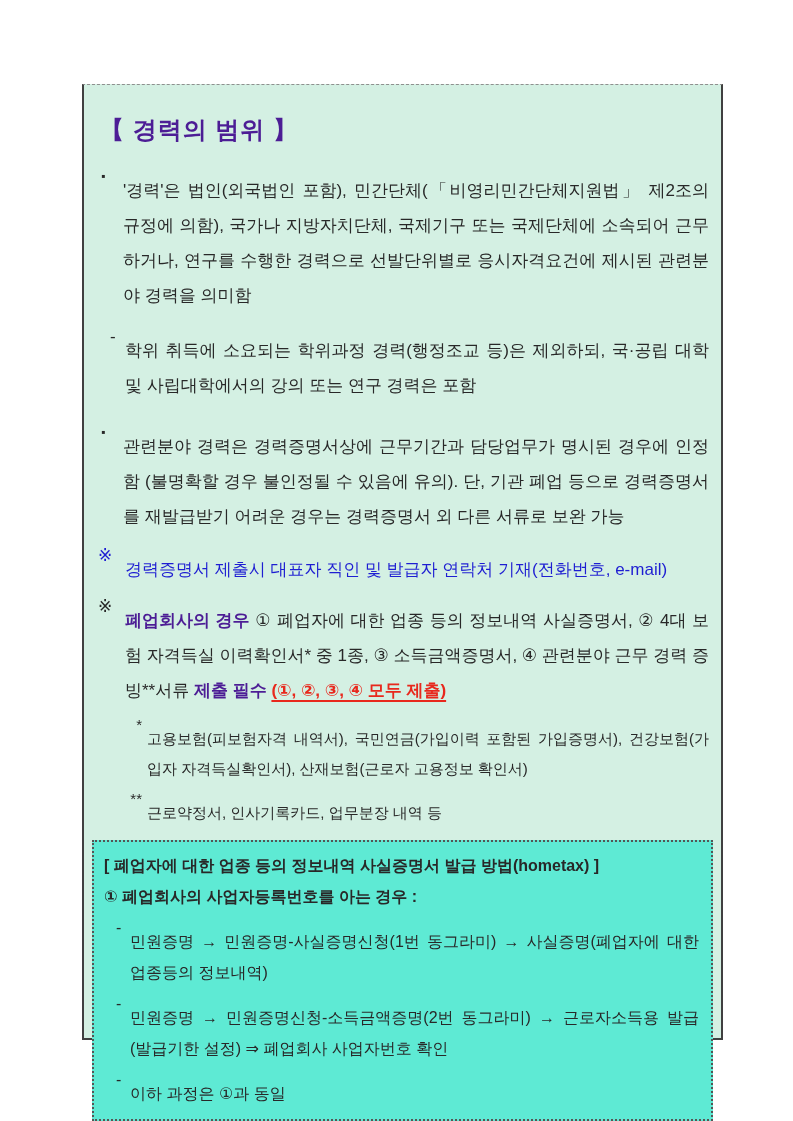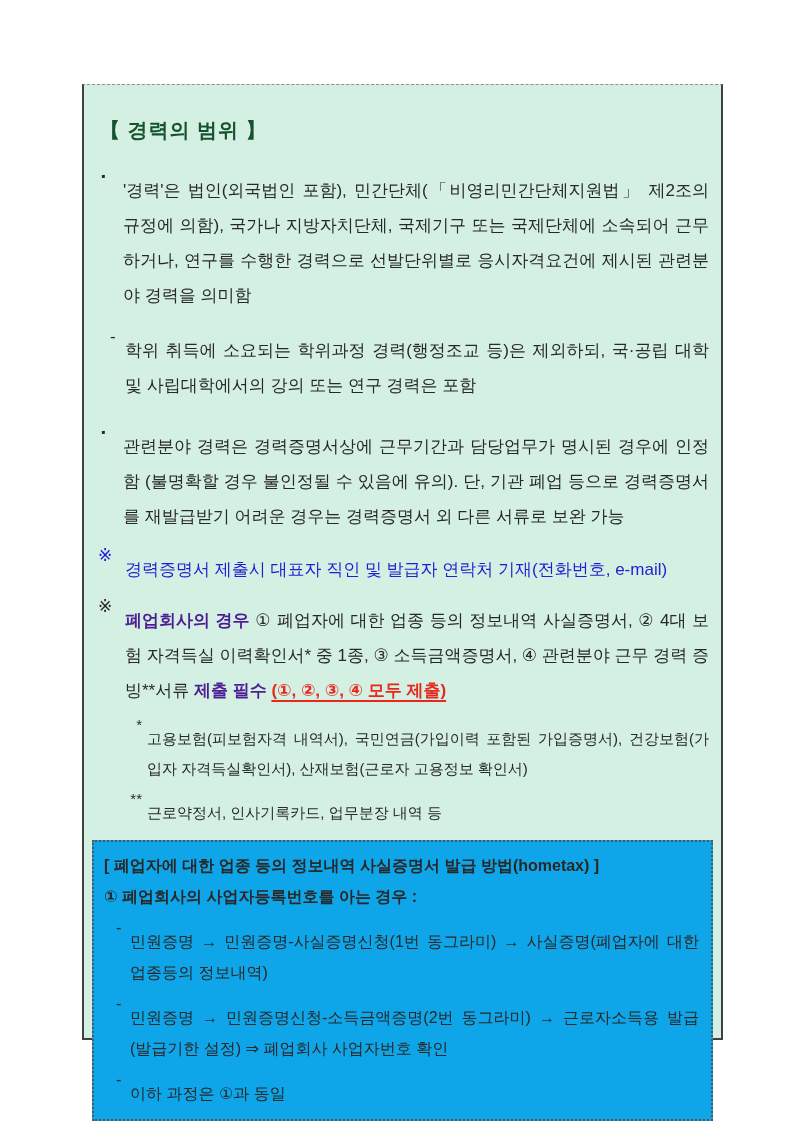--- a/index.html
+++ b/index.html
@@ -13,21 +13,21 @@
   .career-box{
     position:absolute;left:82px;top:84px;width:641px;height:956px;box-sizing:border-box;
     background:#d4f0e3;
     border:2px solid #404040;
     border-top:1px dashed #8f8f8f;
     padding:30px 12px 0 14px;
     font-size:17px;line-height:35px;
   }
 
   .box-title{
-    color:#14532d;font-weight:700;font-size:20px;line-height:26px;
+    color:#4c1d95;font-weight:700;font-size:24px;line-height:26px;
     margin:2px 0 16px 2px;letter-spacing:1px;
   }
 
   .row{display:flex;align-items:flex-start;}
   .row .marker{flex:0 0 auto;}
   .row .text{flex:1 1 auto;text-align:justify;margin-top:14px;}
 
   .m-sq{width:22px;font-size:12px;line-height:35px;padding-left:3px;}
   .m-dash{width:15px;line-height:35px;text-align:left;}
   .m-ref{width:27px;line-height:35px;}
@@ -42,21 +42,21 @@
   .red-u{color:#e8281d;font-weight:700;text-decoration:underline;text-decoration-thickness:2px;text-underline-offset:4px;}
   b{font-weight:400;}
 
   .footnote{font-size:15px;line-height:30px;margin-left:24px;}
   .footnote .m-star{width:20px;text-align:right;padding-right:5px;line-height:30px;flex:0 0 auto;}
   .footnote .text{flex:1 1 auto;text-align:justify;}
   .footnote-last{margin-bottom:12px;}
 
   .hometax-box{
     margin:12px -4px 0 -6px;
-    background:#0ea5e9;
+    background:#5eead4;
     border:2px dotted #555555;
     padding:8px 12px 10px 10px;
     font-size:16px;line-height:31px;
   }
   .hx-title{font-weight:700;}
   .hx-heading{font-weight:700;}
   .hx-step{margin-left:12px;}
   .hx-step .m-dash{width:14px;line-height:31px;}
   .hx-step .text{text-align:justify;}
 </style>

